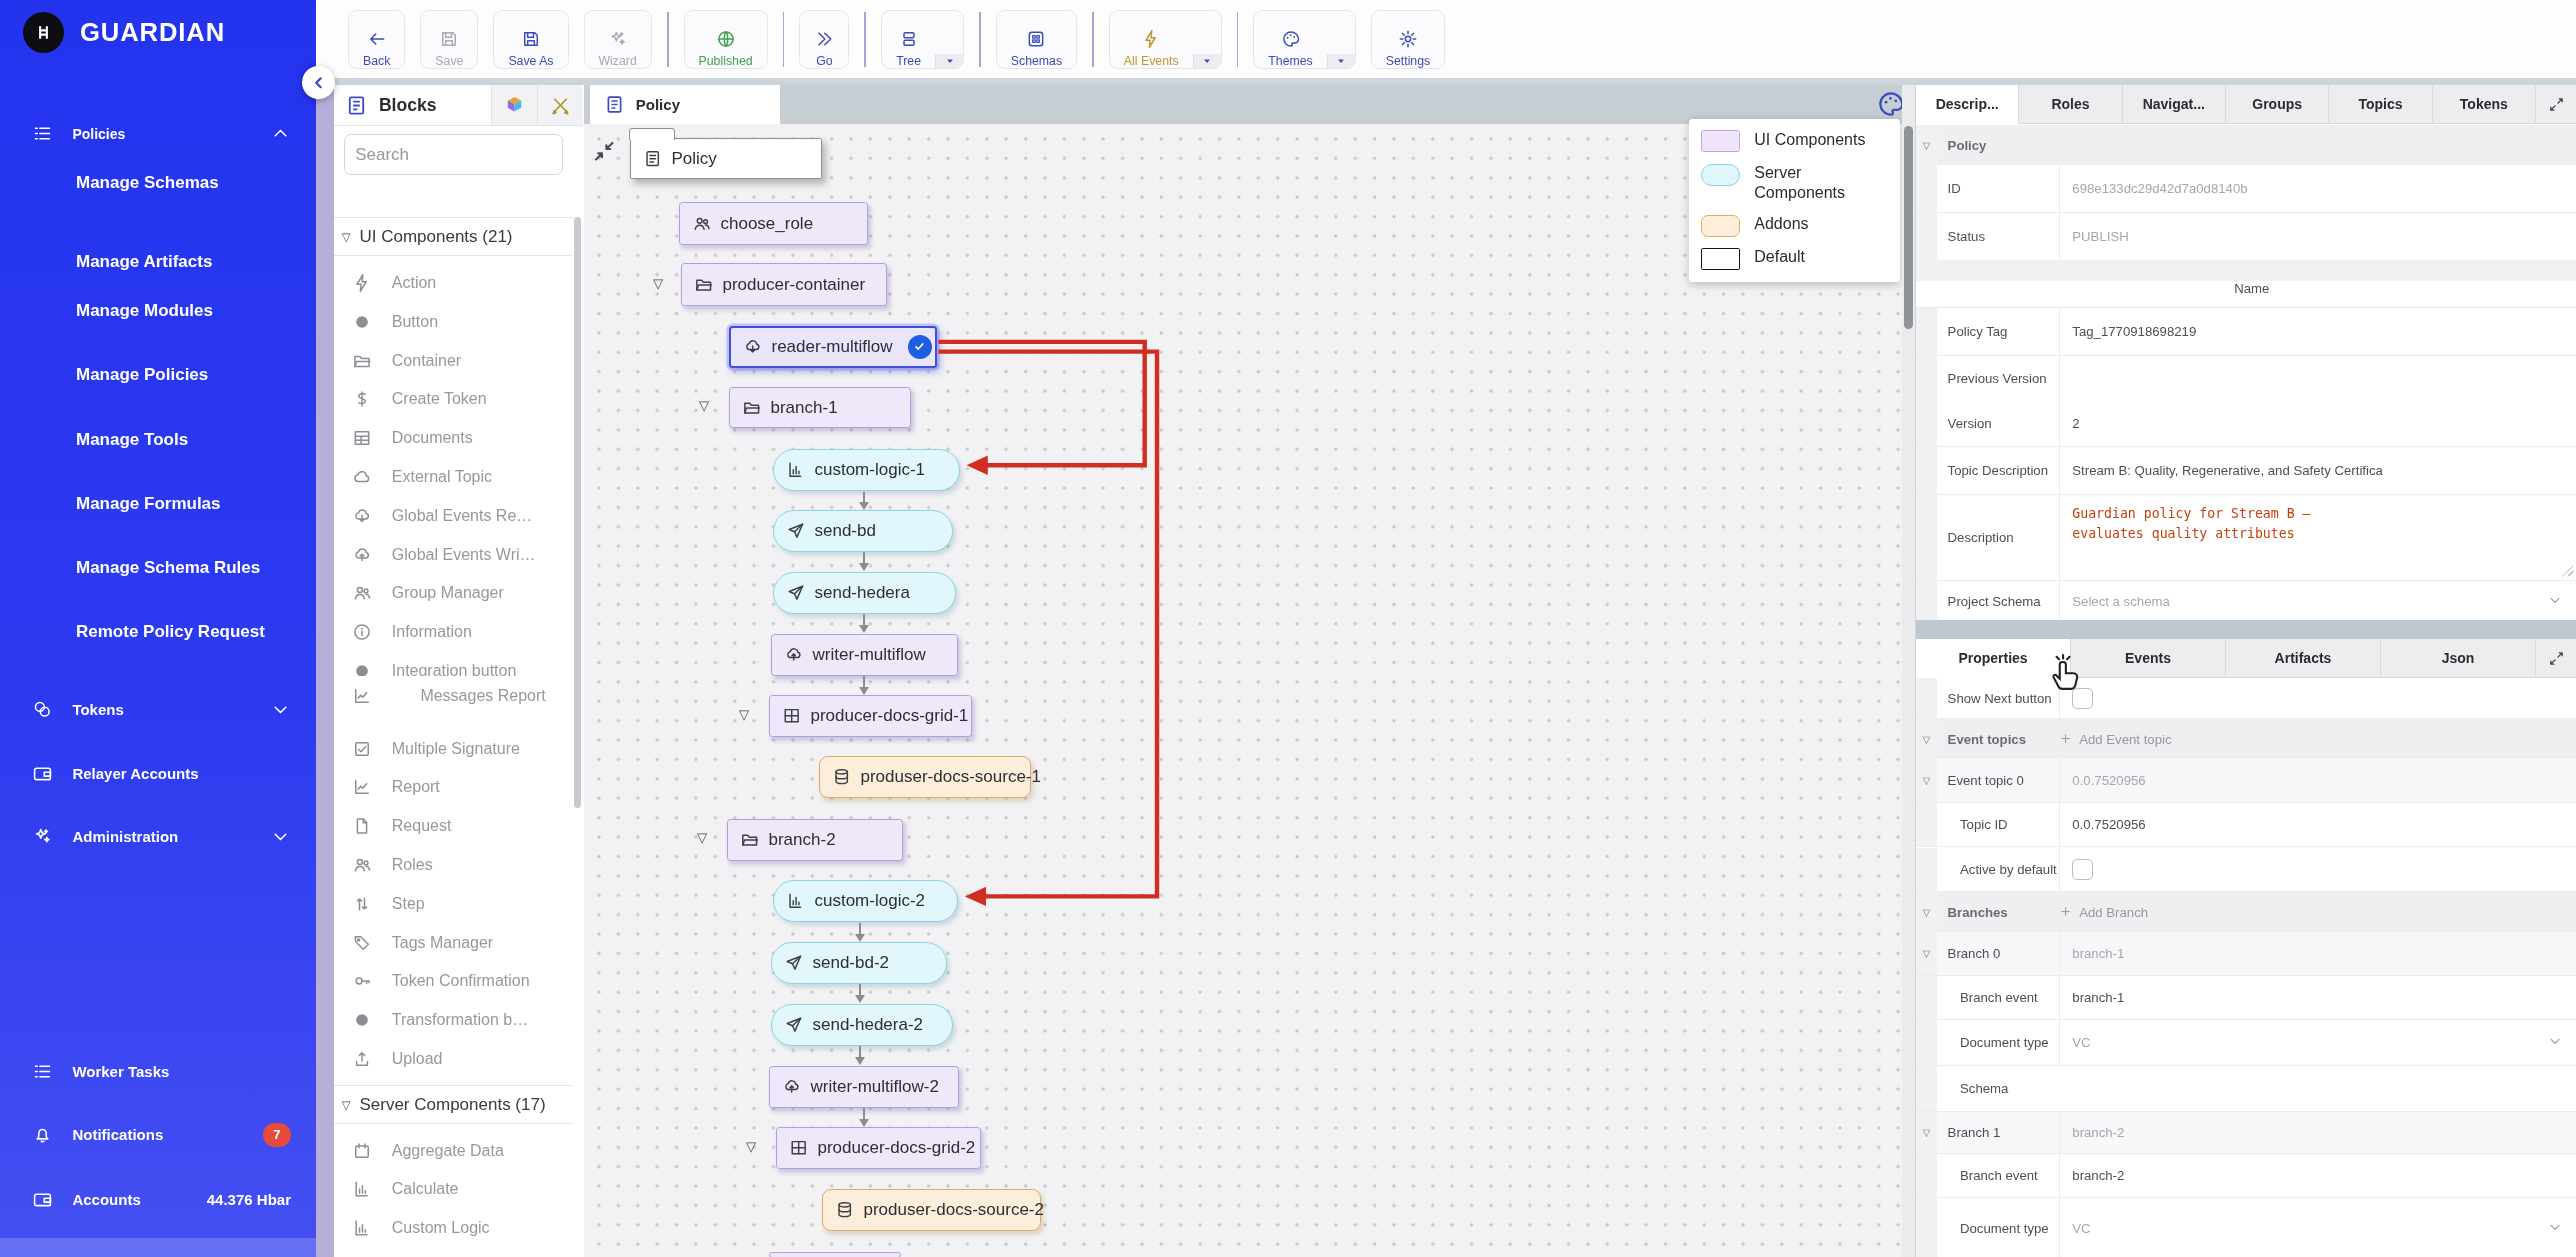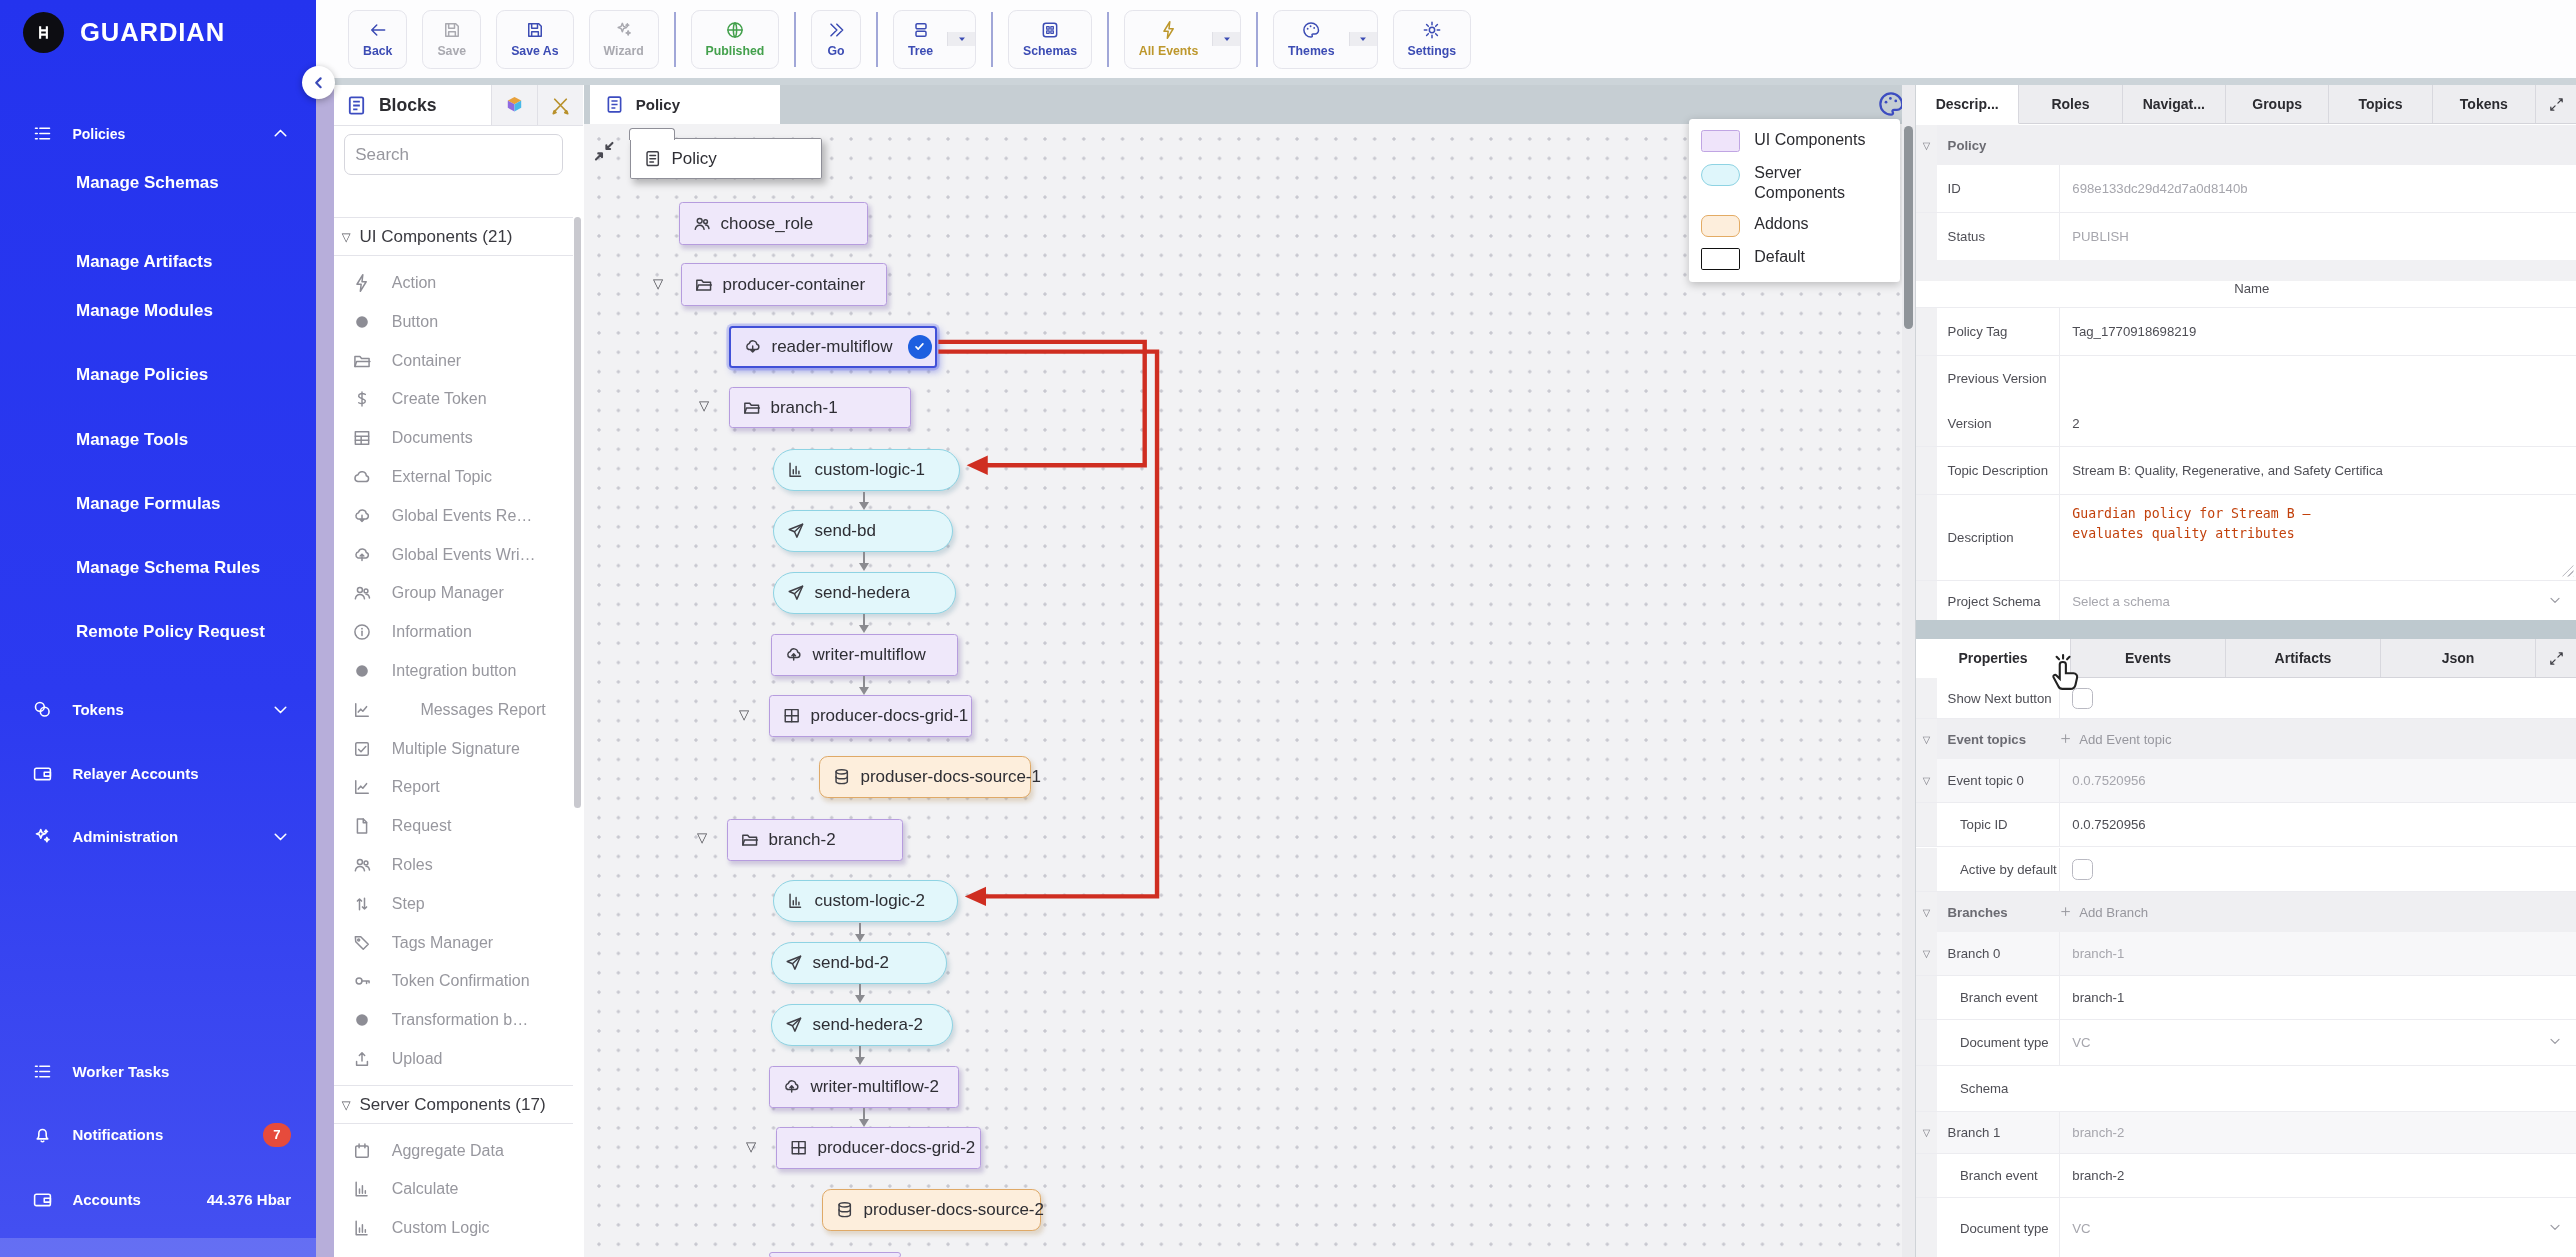--- a/index.html
+++ b/index.html
@@ -23,21 +23,21 @@
   .side-val { font-size:15px; font-weight:700; }
   #side-footer { position:absolute; left:0; bottom:0; width:316px; height:19.4px; background:rgba(255,255,255,.18); }
   #collapse-btn { position:absolute; left:302px; top:66px; width:33px; height:33px; border-radius:50%; background:#fff;
     box-shadow:0 1.8px 7px rgba(0,0,0,.3); display:flex; align-items:center; justify-content:center; z-index:9; cursor:pointer; color:#3a4ab8; }
   #collapse-btn svg { width:17.6px; height:17.6px; }
   #side-strip { position:absolute; left:316px; top:78px; width:17.6px; height:1180px; background:#b7aeda; z-index:4; }
 
   
   #toolbar { position:absolute; left:316px; top:0; width:2260px; height:78px; background:#fdfdfe; display:flex; align-items:center; padding-left:32px; gap:15px; }
   #topband { position:absolute; left:316px; top:78px; width:2260px; height:7px; background:#ccd4d9; }
-  .tbtn { height:59px; background:#fbfbfd; border:0.9px solid #e5e5ec; border-radius:8.8px; display:flex; align-items:center; overflow:hidden; cursor:pointer;font-weight:bold; }
+  .tbtn { height:59px; background:#fbfbfd; border:0.9px solid #e5e5ec; border-radius:8.8px; display:flex; align-items:flex-end; overflow:hidden; cursor:pointer; }
   .tbtn .main { display:flex; flex-direction:column; align-items:center; justify-content:center; gap:4.4px; padding:0 14px; }
   .tbtn .lbl { font-size:12.3px; }
   .tbtn svg { width:20px; height:20px; }
   .tbtn .arrow-part { width:28px; background:#ededf1; display:flex; align-items:center; justify-content:center; border-left:0.9px solid #e0e0e6; }
   .tbtn .arrow-part svg { width:14px; height:14px; }
   .tb-primary { color:#3c4cb4; }
   .tb-disabled { color:#a9a9b0; }
   .tb-success { color:#43a04c; }
   .tb-warning { color:#bd972c; }
   .tb-div { width:1.8px; height:55px; background:#5560b8; opacity:.55; }
@@ -453,21 +453,21 @@
             <circle cx="12" cy="8" r="1.1" fill="currentColor" stroke="none"></circle>
           </svg>
           <span>Information</span>
         </div>
         <div class="bp-item" style="top: 566px;">
           <svg viewBox="0 0 24 24" fill="none" stroke="currentColor" stroke-width="1.8" stroke-linecap="round" stroke-linejoin="round">
             <circle cx="12" cy="12" r="7" fill="currentColor" stroke="none"></circle>
           </svg>
           <span>Integration button</span>
         </div>
-        <div class="bp-item" style="top: 605px; gap: 48px;">
+        <div class="bp-item" style="top: 591px; gap: 48px;">
           <svg viewBox="0 0 24 24" fill="none" stroke="currentColor" stroke-width="1.8" stroke-linecap="round" stroke-linejoin="round">
             <path d="M4.5 4.5v15h15"></path>
             <path d="M7.5 14.5l3-3.5 2.5 2.5 4.5-5.5"></path>
           </svg>
           <span>Messages Report</span>
         </div>
         <div class="bp-item" style="top: 644px;">
           <svg viewBox="0 0 24 24" fill="none" stroke="currentColor" stroke-width="1.8" stroke-linecap="round" stroke-linejoin="round">
             <rect x="4.5" y="4.5" width="15" height="15" rx="1.5"></rect>
             <path d="M8 12.5l2.8 2.8L16.5 9"></path>

